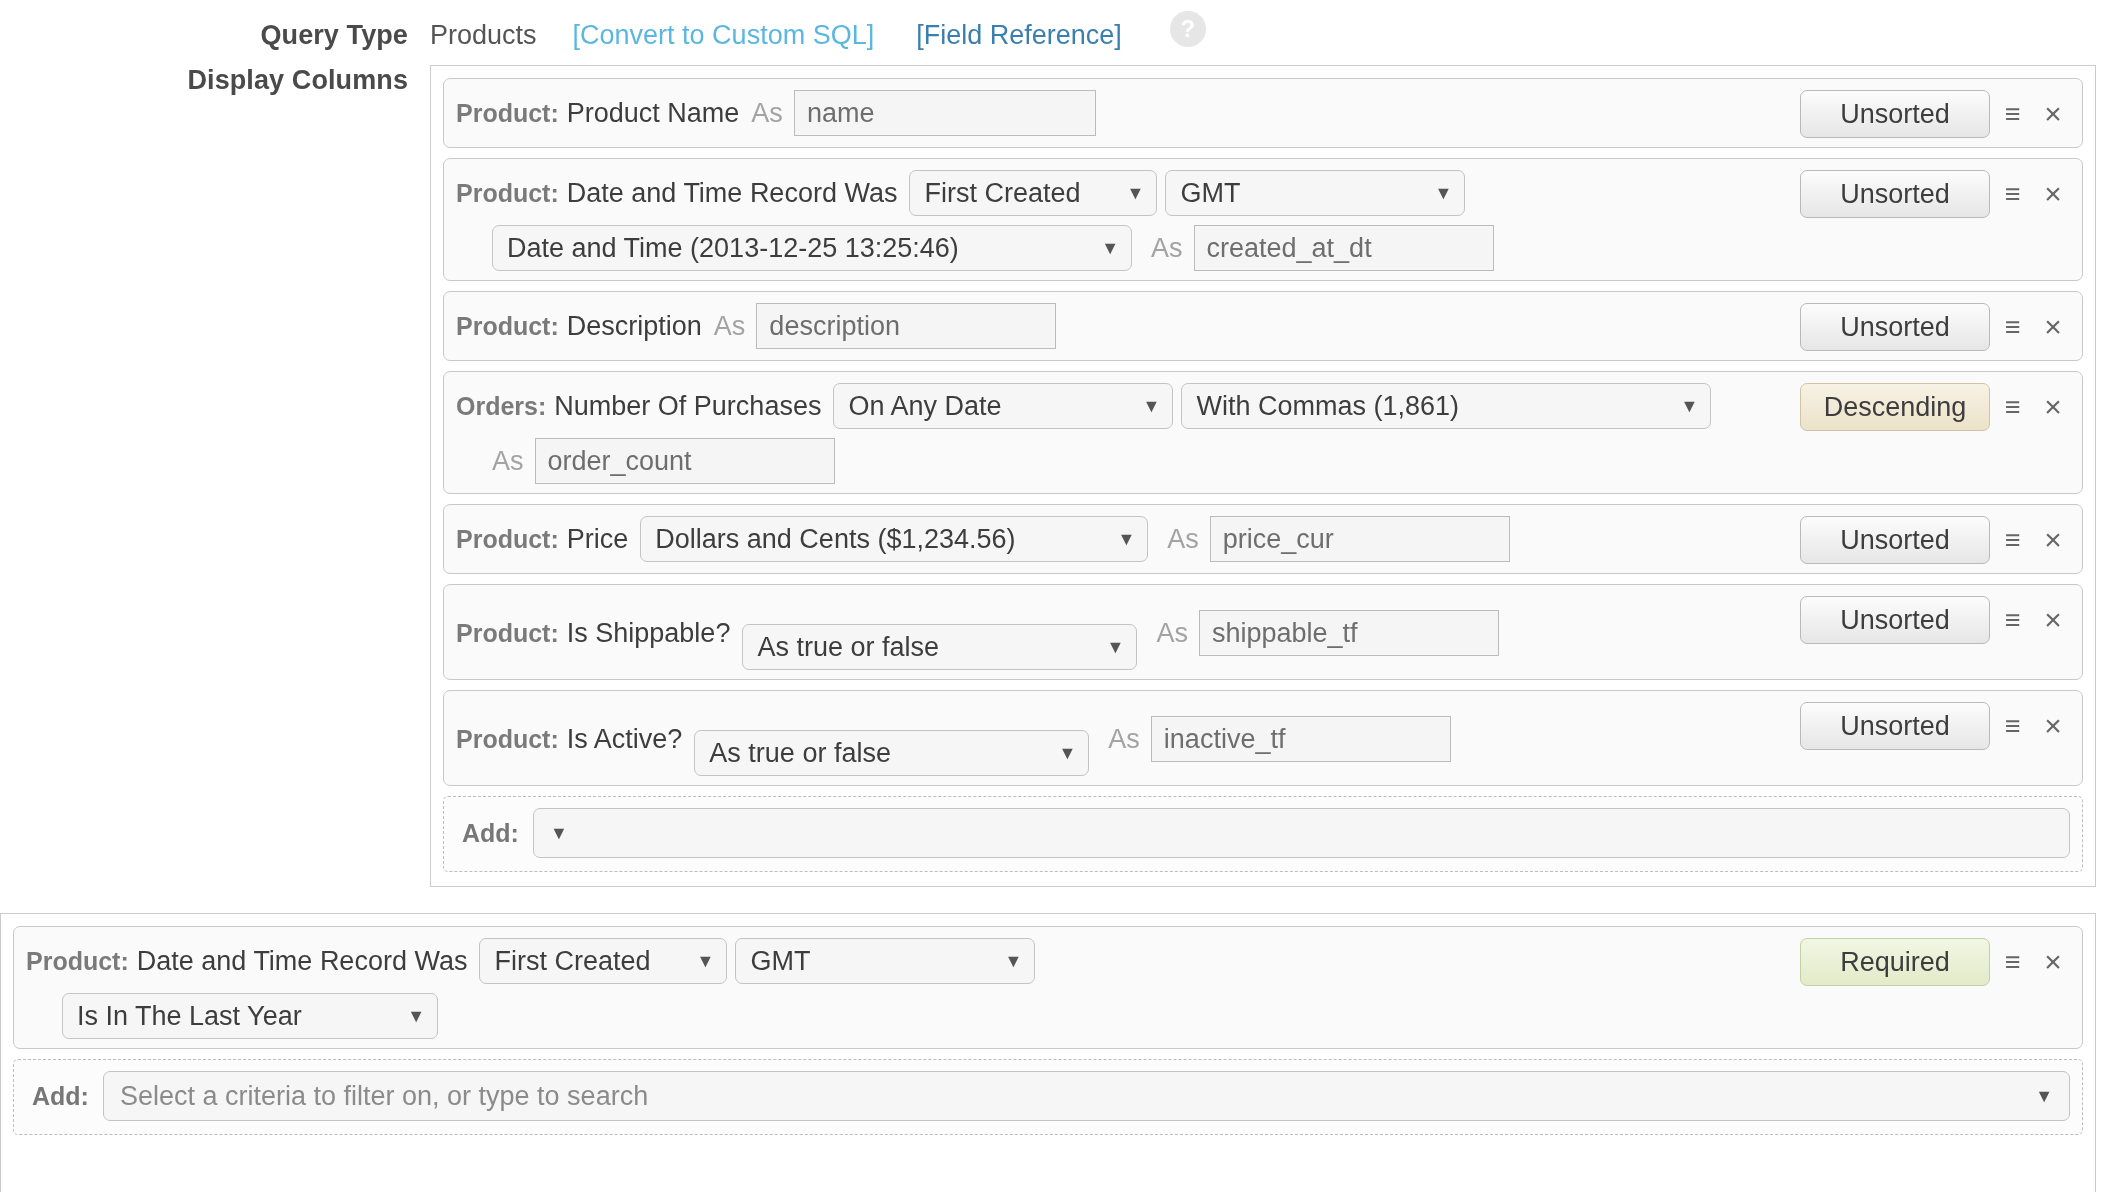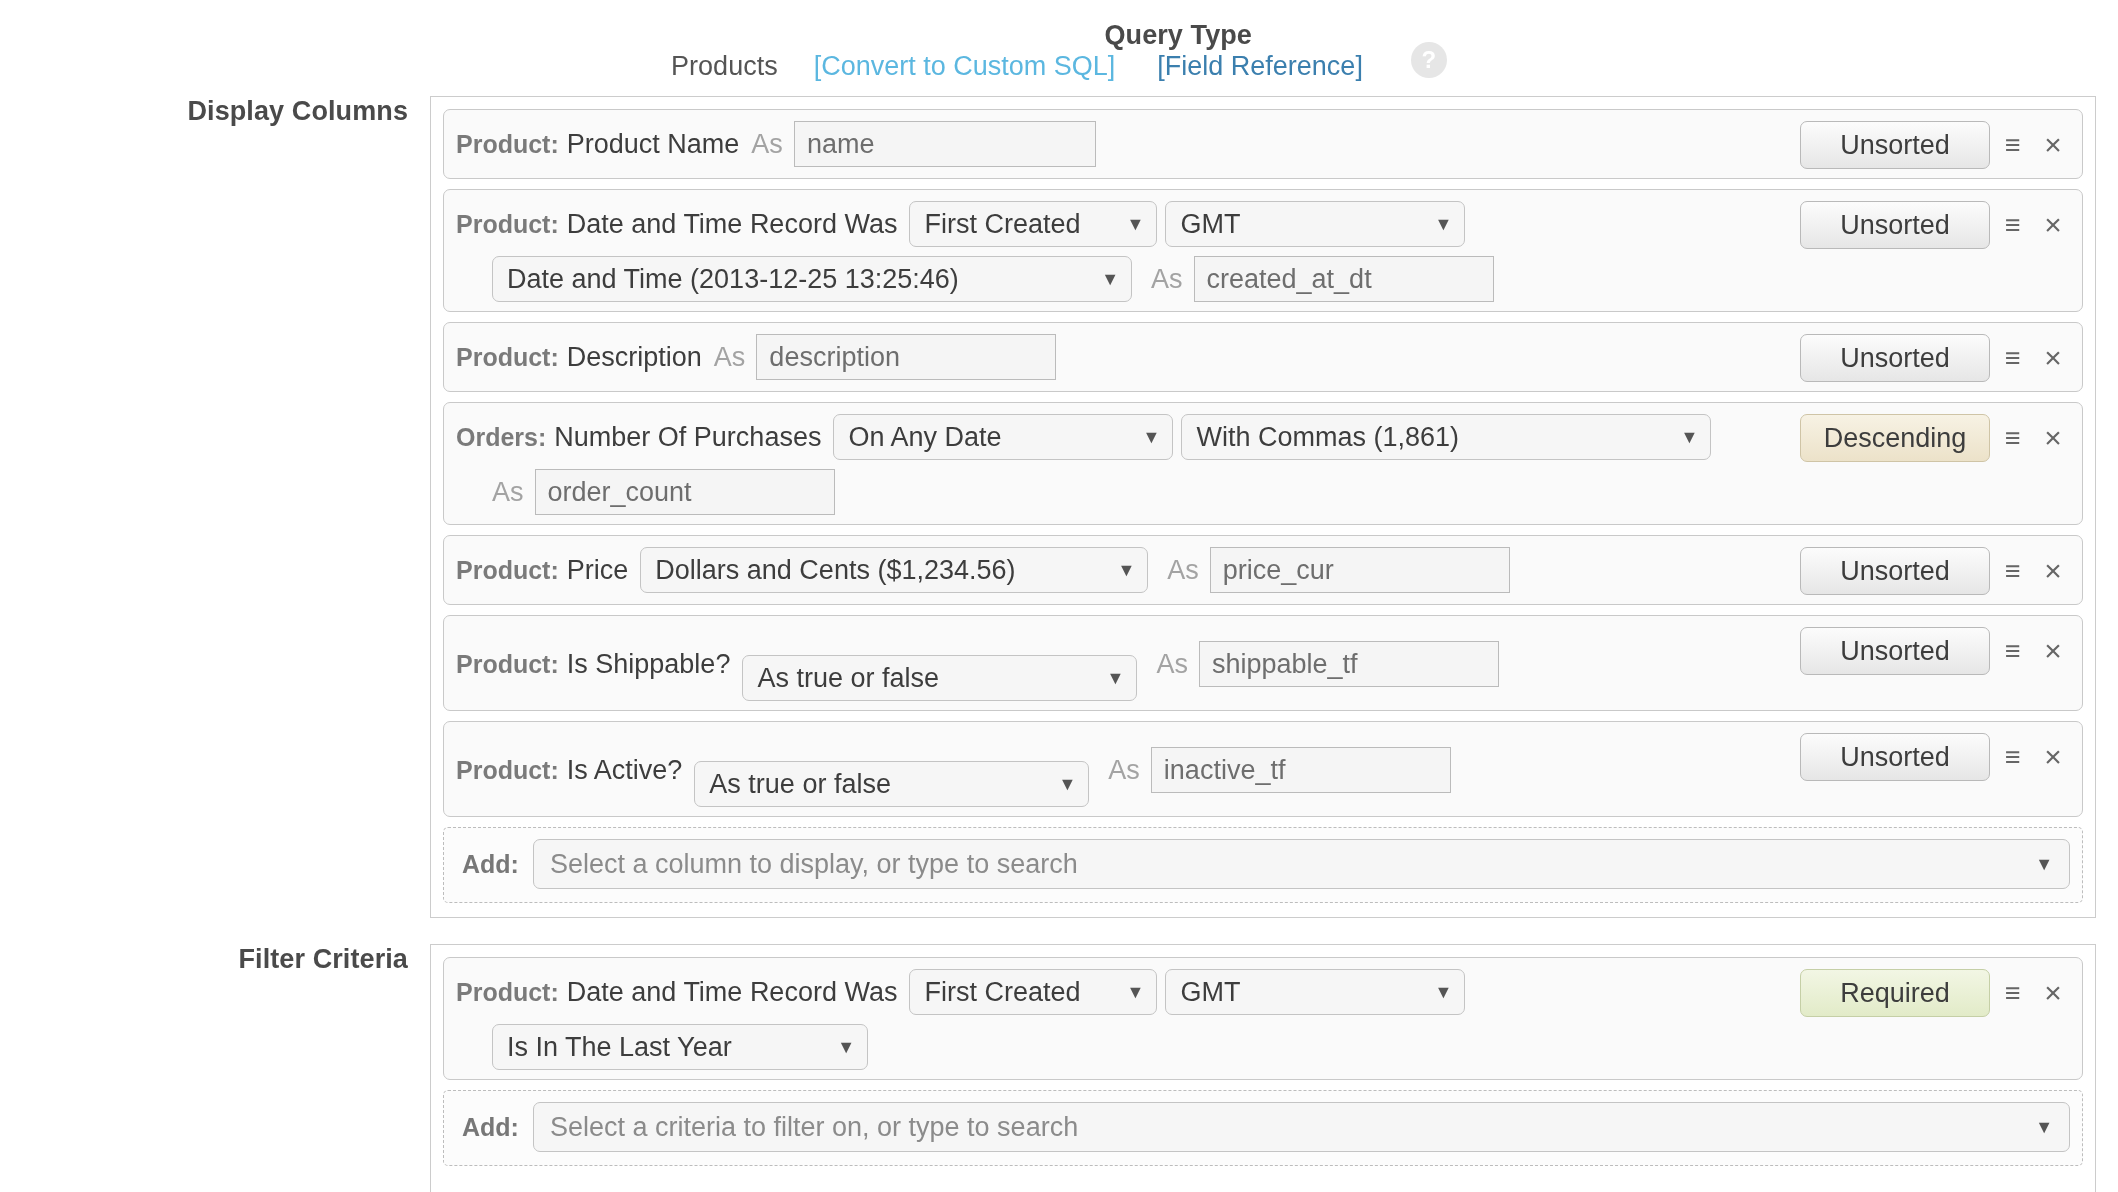--- a/index.html
+++ b/index.html
@@ -33,21 +33,20 @@
     font-size: 27px;
     font-weight: bold;
     color: #4a4a4a;
     letter-spacing: 0.1px;
   }
 
   
   .header-row {
     padding-top: 20px;
     align-items: center;
-    flex-direction: column;
   }
   .header-controls {
     display: flex;
     align-items: center;
     gap: 0px;
   }
   .query-type-value {
     font-size: 27px;
     color: #555555;
     margin-right: 36px;
@@ -448,30 +447,28 @@
         <div class="card-actions">
           <div class="state-btn">Unsorted</div>
           <div class="icon-btn">≡</div>
           <div class="icon-btn close">×</div>
         </div>
       </div>
 
       <div class="add-card">
         <span class="add-label">Add:</span>
         <span class="add-select">
-          <span class="ph">Select a column to display, or type to search</span>
           <span class="caret">▼</span>
         </span>
       </div>
 
     </div>
   </div>
 
   <div class="form-row filter-row">
-    <div class="row-label">Filter Criteria</div>
     <div class="filter-panel">
 
       <div class="item-card">
         <div class="card-body">
           <div class="card-line">
             <span class="field-prefix">Product:</span>
             <span class="field-name">Date and Time Record Was</span>
             <span class="sel w-first-created">
               <span class="sel-text">First Created</span>
               <span class="caret">▼</span>

